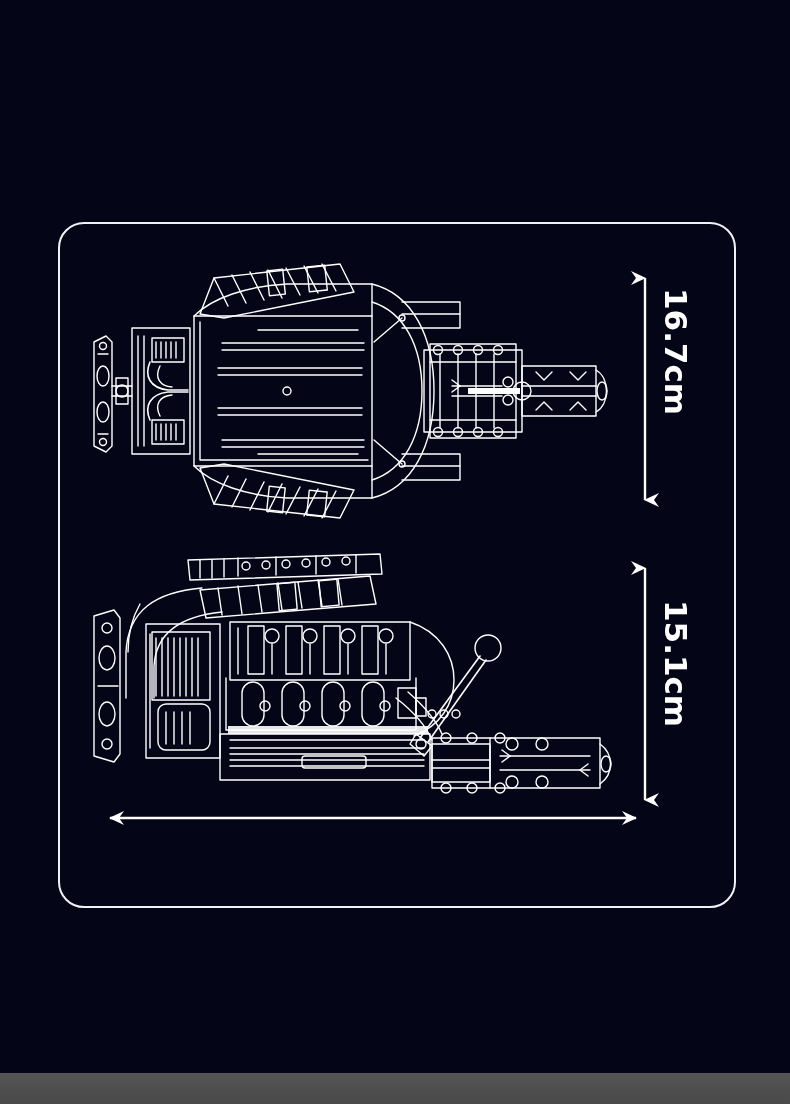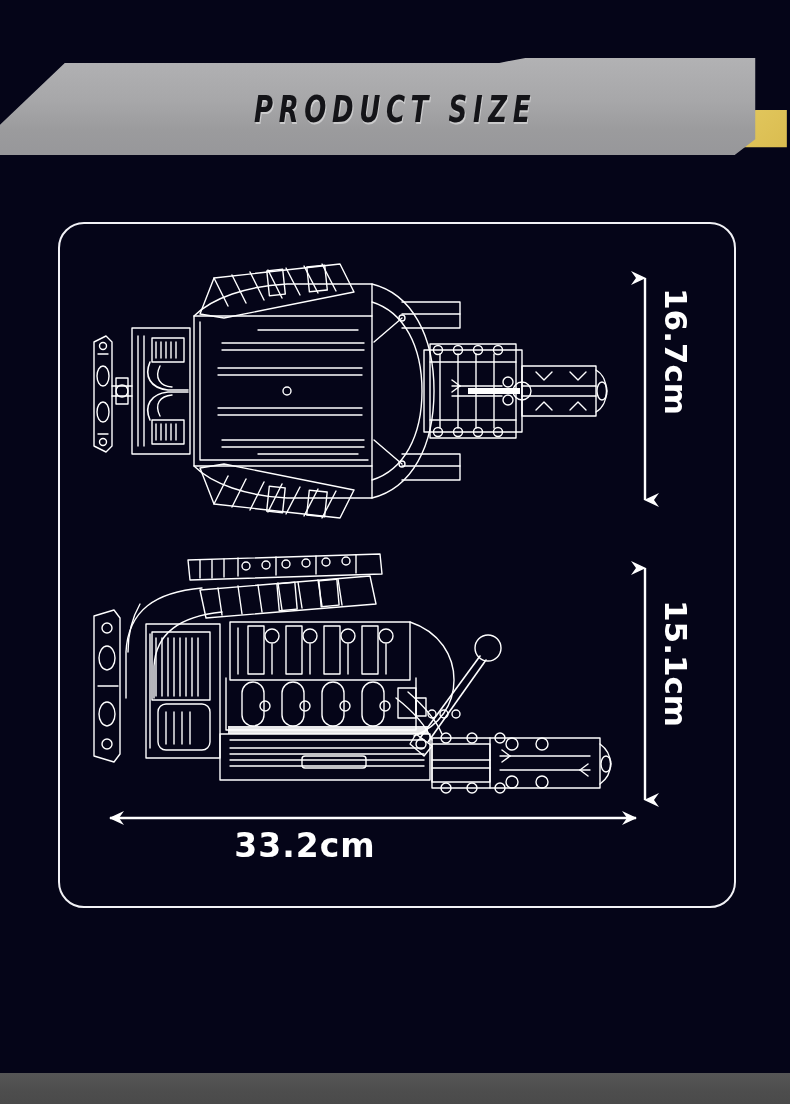--- a/index.html
+++ b/index.html
@@ -100,25 +100,20 @@
   }
   #dim-label-width span{display:inline-block;transform:translateX(-90px);}
 </style>
 </head>
 <body>
 
 <div class="page">
 
   <div class="bottom-strip"></div>
 
-  <div class="banner" id="banner-top">
-    <div class="gold"></div>
-    <div class="plate"></div>
-    <div class="banner-title">PRODUCT SIZE</div>
-  </div>
 
   <div id="diagram-frame"></div>
 
   <svg class="art" id="engine-top-view" viewBox="0 0 560 266">
     <g fill="none" stroke="#ffffff" stroke-width="1.4" stroke-linejoin="round" stroke-linecap="round">
 
       <path d="M122 58 L122 208 L300 208 L300 58 Z"></path>
       <path d="M128 64 L128 202 L296 202"></path>
 
       <path d="M122 58 C140 40 175 28 215 26 L300 26 L300 58"></path>
@@ -401,18 +396,15 @@
 
     <g>
       <line x1="110" y1="818" x2="636" y2="818" stroke="#ffffff" stroke-width="2.4" marker-start="url(#arrLeft)" marker-end="url(#arrRight)"></line>
     </g>
   </svg>
 
   <div class="dim-label" id="dim-label-height-top">16.7cm</div>
 
   <div class="dim-label" id="dim-label-height-bottom">15.1cm</div>
 
-  <div class="dim-label" id="dim-label-width">
-    <span>33.2cm</span>
-  </div>
 
 
 </div>
 
 </body></html>

